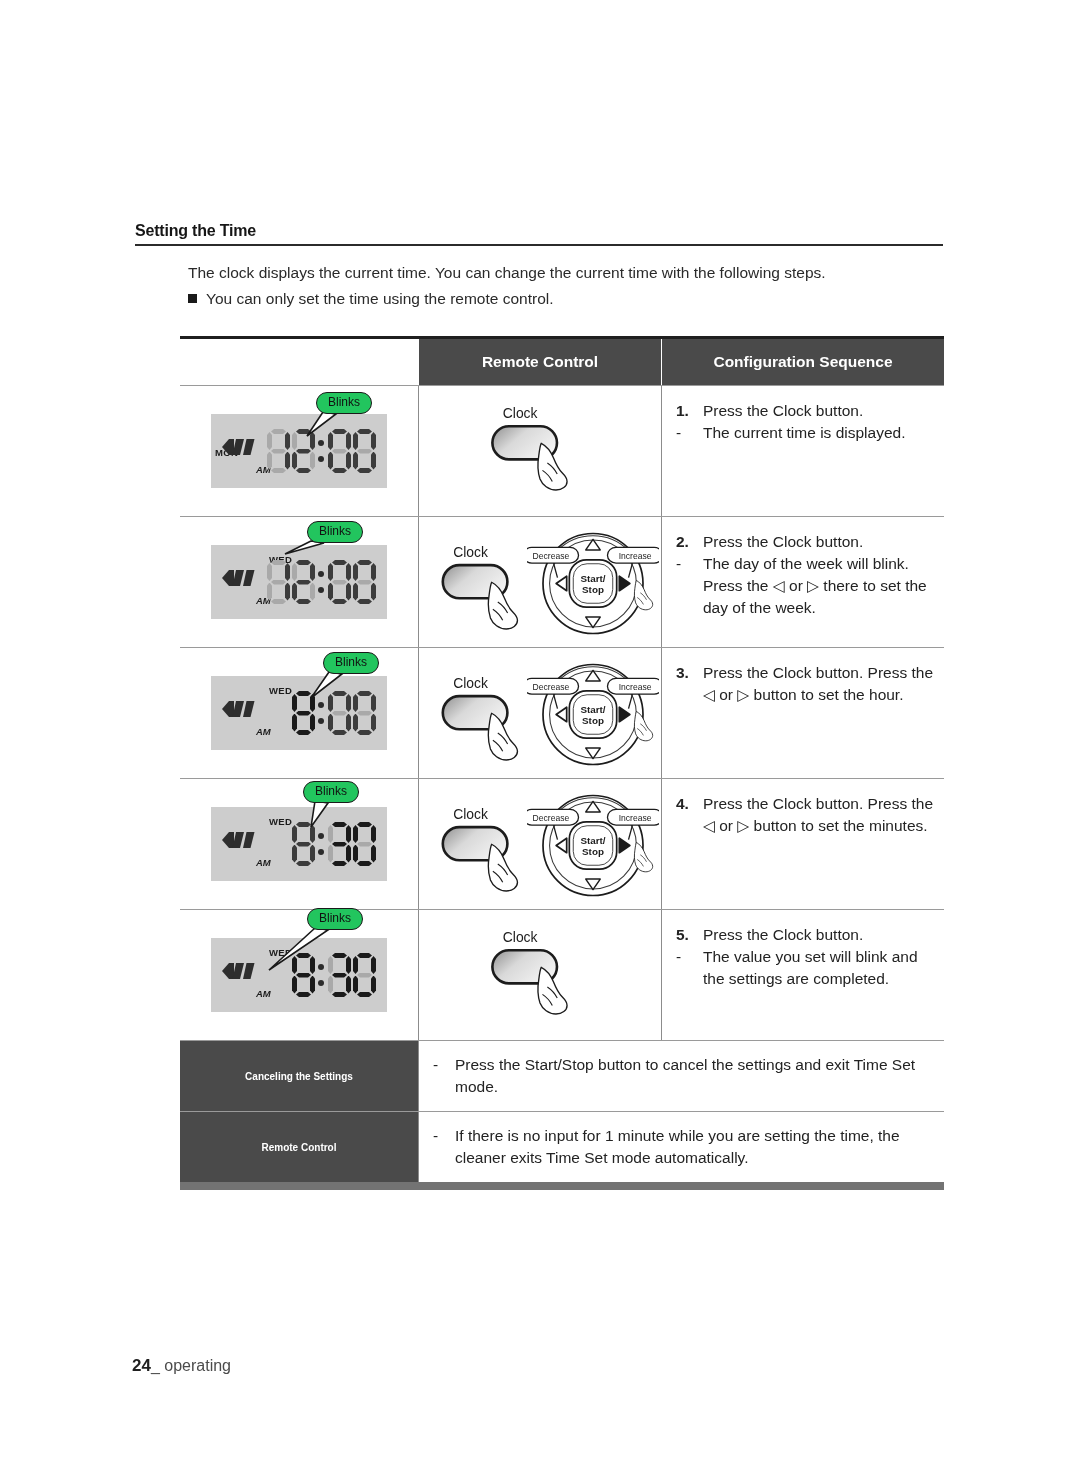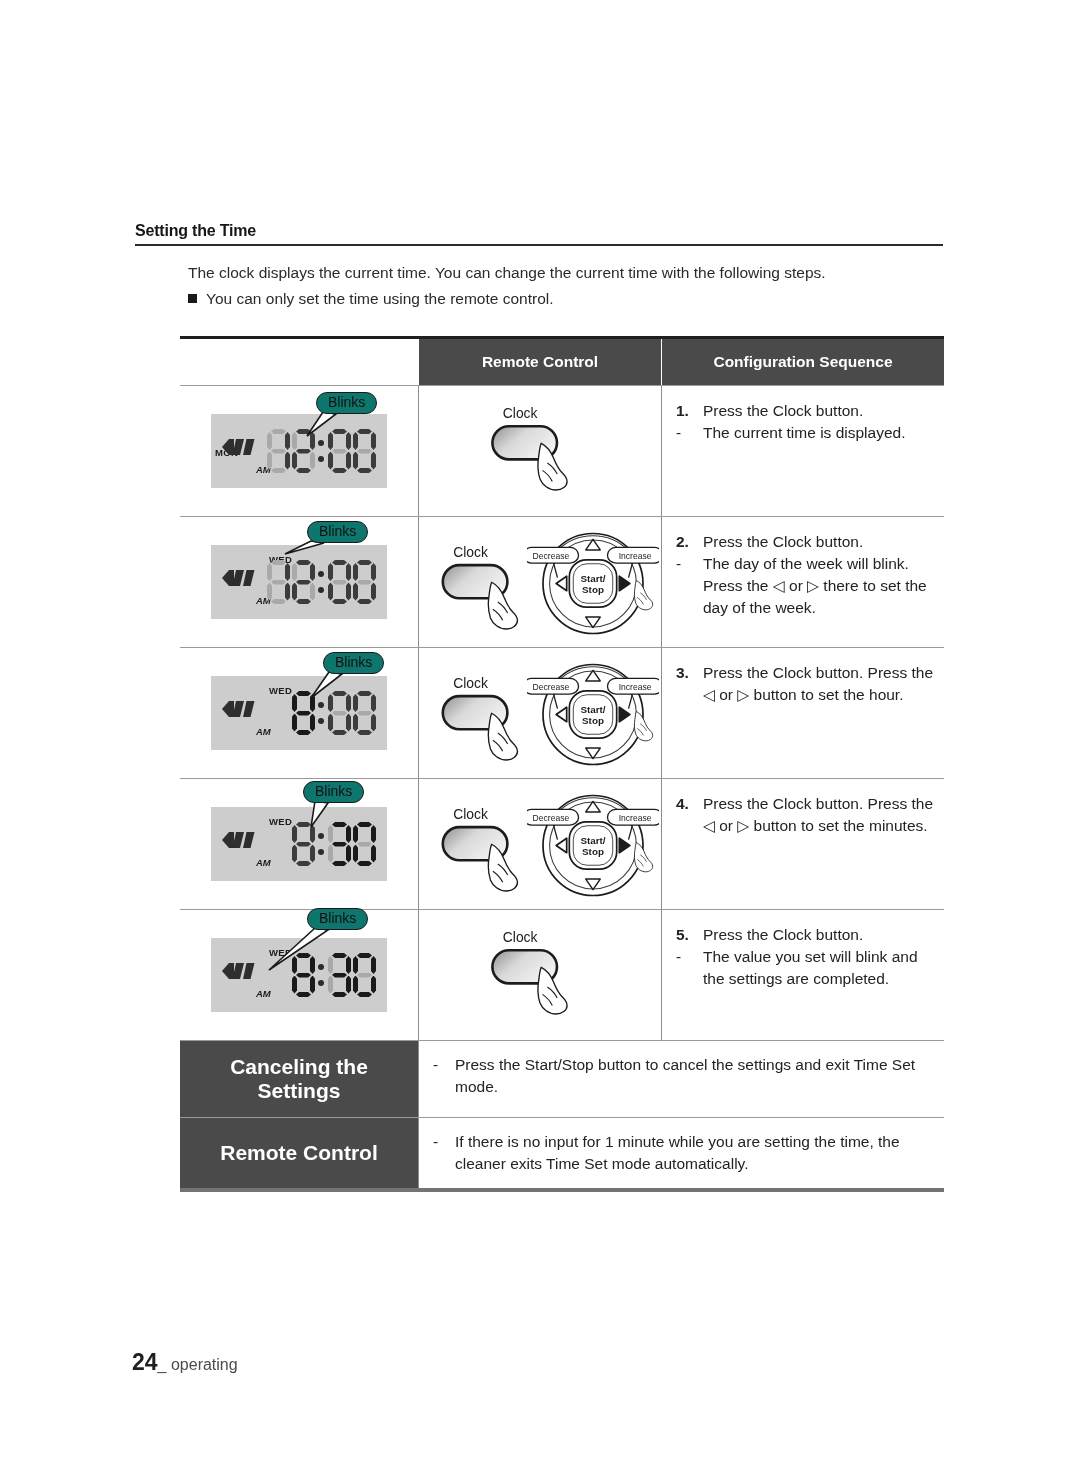--- a/index.html
+++ b/index.html
@@ -58,21 +58,21 @@
     margin-top: 6px;
     flex: none;
   }
 
   
   .tbl {
     position: absolute;
     left: 180px; top: 336px;
     width: 764px;
     border-top: 3px solid #1f1f1f;
-    border-bottom: 4px solid #737373;
+    border-bottom: 8px solid #737373;
   }
   .trow {
     display: flex;
     align-items: stretch;
     border-bottom: 1px solid #9a9a9a;
   }
   .trow:last-child { border-bottom: none; }
   .c1 { width: 238px; flex: none; position: relative; }
   .c2 { width: 244px; flex: none; position: relative;
         border-left: 1px solid #8c8c8c; border-right: 1px solid #8c8c8c; }
@@ -156,24 +156,24 @@
     position: absolute; left: 1px; width: 6px; height: 6px;
     border-radius: 50%; background: #2b2b2b; display: block;
   }
   .colon i.t { top: 11px; }
   .colon i.b { top: 27px; }
 
   
   .blinks {
     position: absolute;
     z-index: 5;
-    background: #0f766e;
+    background: #22c55e;
     border: 1.6px solid #1a1a1a;
     border-radius: 13px;
-    font-size: 14px;
+    font-size: 12px;
     font-weight: normal;
     color: #111;
     padding: 2px 11px 3px 11px;
     white-space: nowrap;
     line-height: 15px;
   }
   .tail {
     position: absolute;
     z-index: 4;
     pointer-events: none;
@@ -197,41 +197,41 @@
   .seq .mk { width: 18px; flex: none; font-weight: bold; }
   .seq .mk.dash { font-weight: normal; }
   .seq .tx { flex: 1; }
 
   
   .bot-row { display: flex; border-bottom: 1px solid #9a9a9a; }
   .bot-row:last-child { border-bottom: none; }
   .bot-label {
     width: 238px; flex: none;
     background: #4a4a4a; color: #fff;
-    font-weight: bold; font-size: 21px;
+    font-weight: bold; font-size: 10px;
     display: flex; align-items: center; justify-content: center;
     padding: 14px 6px;
     text-align: center;
   }
   .bot-body {
     flex: 1;
     border-left: 1px solid #8c8c8c;
     padding: 13px 10px 13px 14px;
     font-size: 15.5px; line-height: 22px; color: #232323;
   }
   .bot-body .ln { display: flex; gap: 9px; align-items: baseline; }
   .bot-body .mk { width: 13px; flex: none; }
 
   
   .footer {
     position: absolute;
     left: 132px; bottom: 96px;
     font-size: 16px; color: #4b4b4b;
   }
-  .footer b { color: #1f1f1f; font-size: 23px; }
+  .footer b { color: #1f1f1f; font-size: 17px; }
 </style>
 </head>
 <body>
 
 <div class="page">
 
   <div class="section-head">
     <h1>Setting the Time</h1>
     <div class="head-rule"></div>
   </div>

